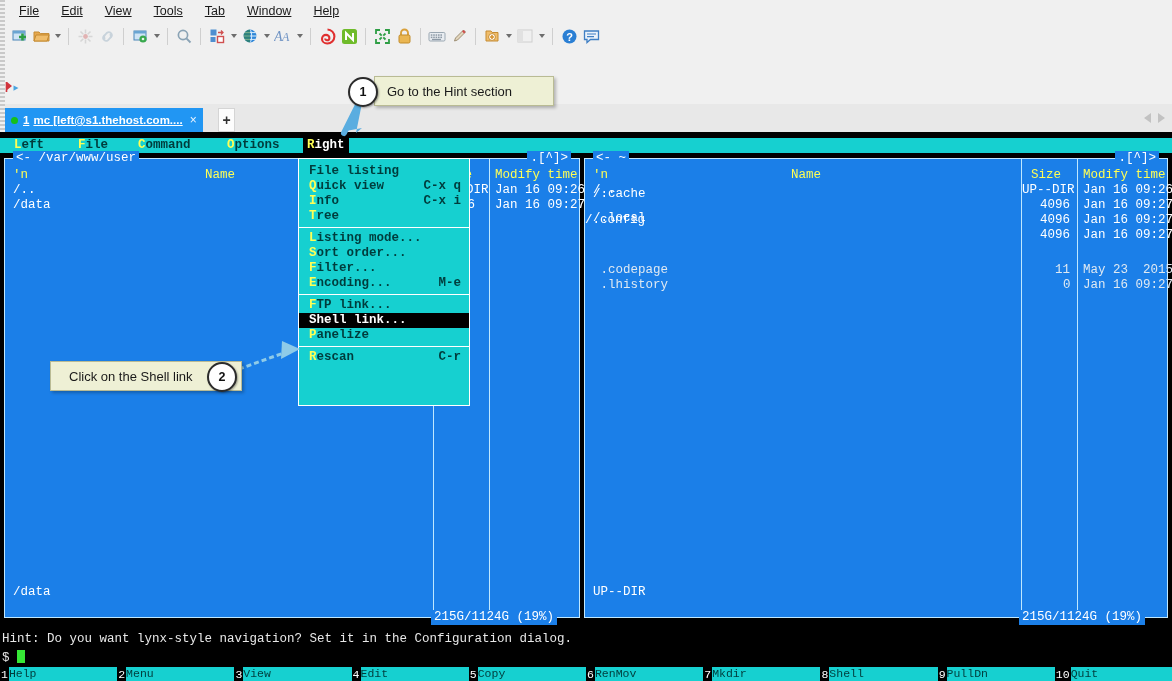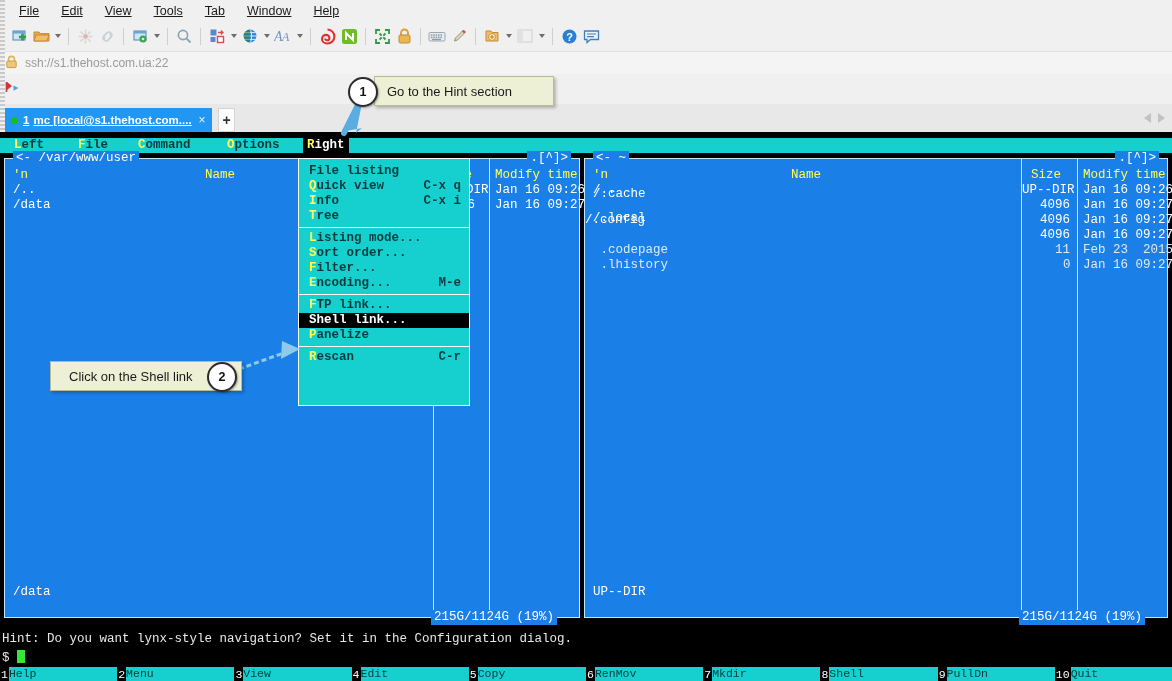--- a/index.html
+++ b/index.html
@@ -51,21 +51,21 @@
   #mcmenu{position:absolute;left:0;top:6px;width:1172px;height:15px;background:#16d0d0;}
   .mcm{position:absolute;top:0;color:#003c3c;white-space:pre;font-weight:bold;}
   .mcm .hk{color:#ffff55;}
   #mcm-right{background:#000;padding:0 4px;color:#ffffff;}
   #mcm-right .hk{color:#ffff55;}
   .panel{position:absolute;background:#1b7fe8;border:1px solid #bfe8ff;box-sizing:border-box;}
   .ptitle{position:absolute;top:-8px;color:#ffffff;background:#1b7fe8;padding:0 3px;white-space:pre;}
   .pfoot{position:absolute;bottom:-8px;color:#ffffff;background:#1b7fe8;padding:0 3px;white-space:pre;}
   .hdr{color:#ffff55;white-space:pre;}
   .row{color:#ffffff;white-space:pre;}
-  .row.dim{color:#dfe9f2;}
+  .row.dim{color:#dfe9f2;margin-top:20px;}
   .vline{position:absolute;width:1px;background:#bfe8ff;}
   #dropdown{position:absolute;background:#16d0d0;border:1px solid #ffffff;box-sizing:border-box;}
   .dd-item{height:15px;line-height:15px;color:#003c3c;white-space:pre;padding-left:10px;font-weight:bold;}
   .dd-item .hk{color:#ffff55;}
   .dd-item .key{position:absolute;right:8px;color:#003c3c;font-weight:bold;}
   .dd-item.sel{background:#000;color:#ffffff;}
   .dd-item.sel .hk{color:#ffffff;}
   .dd-sep{height:1px;background:#ffffff;margin:3px 0;}
   #hintline{position:absolute;left:2px;color:#e8e8e8;white-space:pre;}
   #promptline{position:absolute;left:2px;color:#e8e8e8;white-space:pre;}
@@ -262,41 +262,34 @@
     <div class="tb">
         <svg width="17" height="15" viewBox="0 0 17 15">
           <path d="M1.5 2h14v8.5h-8l-3.5 3v-3h-2.5z" fill="#eaf2fb" stroke="#3f7fc4" stroke-width="1.3"></path>
           <g stroke="#3f7fc4" stroke-width="1.1">
             <path d="M4 5h9M4 7.6h7"></path>
           </g>
         </svg>
       </div>
   </div>
 
-  <div id="urlbar">
-    <span><svg width="13" height="14" viewBox="0 0 13 14">
-          <path d="M3.5 6V4.4a3 3 0 0 1 6 0V6" fill="none" stroke="#e0b25a" stroke-width="1.6"></path>
-          <rect x="1.8" y="6" width="9.4" height="6.6" rx="1.1" fill="#eec878" stroke="#cb9f46"></rect>
-        </svg></span>
-    <span class="txt">ssh://s1.thehost.com.ua:22</span>
-  </div>
 
   <div id="sessbar">
     <span><svg width="16" height="16" viewBox="0 0 16 16">
           <path d="M2 2l5 4-5 4z" fill="#d1343c"></path>
           <path d="M1.5 2v10" stroke="#d1343c" stroke-width="1.6"></path>
           <path d="M8.5 5.5l5 2.6-5 2.6z" fill="#4aa3e0"></path>
         </svg></span>
   </div>
 
   <div id="tabstrip">
     <div id="tab1">
       <span class="dot"></span>
       <span class="lbl">1</span>
-      <span class="lbl" style="margin-left:4px">mc [local@s1.thehost.com....</span>
+      <span class="lbl" style="margin-left:4px">mc [left@s1.thehost.com....</span>
       <span class="x">×</span>
     </div>
     <div id="tabplus">+</div>
     <div id="tabnav">
       <span class="navarr l"></span>
       <span class="navarr r"></span>
     </div>
   </div>
 </div>
 
@@ -365,21 +358,21 @@
       <div class="row cell" style="left:498px;top:54px">Jan 16 09:27</div>
     </div>
     <div>
       <div class="row cell" style="left:8px;top:52px">/.local</div>
       <div class="row cell" style="left:455px;top:69px">4096</div>
       <div class="row cell" style="left:498px;top:69px">Jan 16 09:27</div>
     </div>
     <div>
       <div class="row dim cell" style="left:8px;top:84px"> .codepage</div>
       <div class="row dim cell" style="left:470px;top:84px">11</div>
-      <div class="row dim cell" style="left:498px;top:84px">Feb 23  2015</div>
+      <div class="row dim cell" style="left:498px;top:84px">May 23  2015</div>
     </div>
     <div>
       <div class="row dim cell" style="left:8px;top:99px"> .lhistory</div>
       <div class="row dim cell" style="left:478px;top:99px">0</div>
       <div class="row dim cell" style="left:498px;top:99px">Jan 16 09:27</div>
     </div>
 
     <div class="row cell" style="left:8px;bottom:17px">UP--DIR</div>
     <div class="pfoot" style="right:22px">215G/1124G (19%)</div>
   </div>

